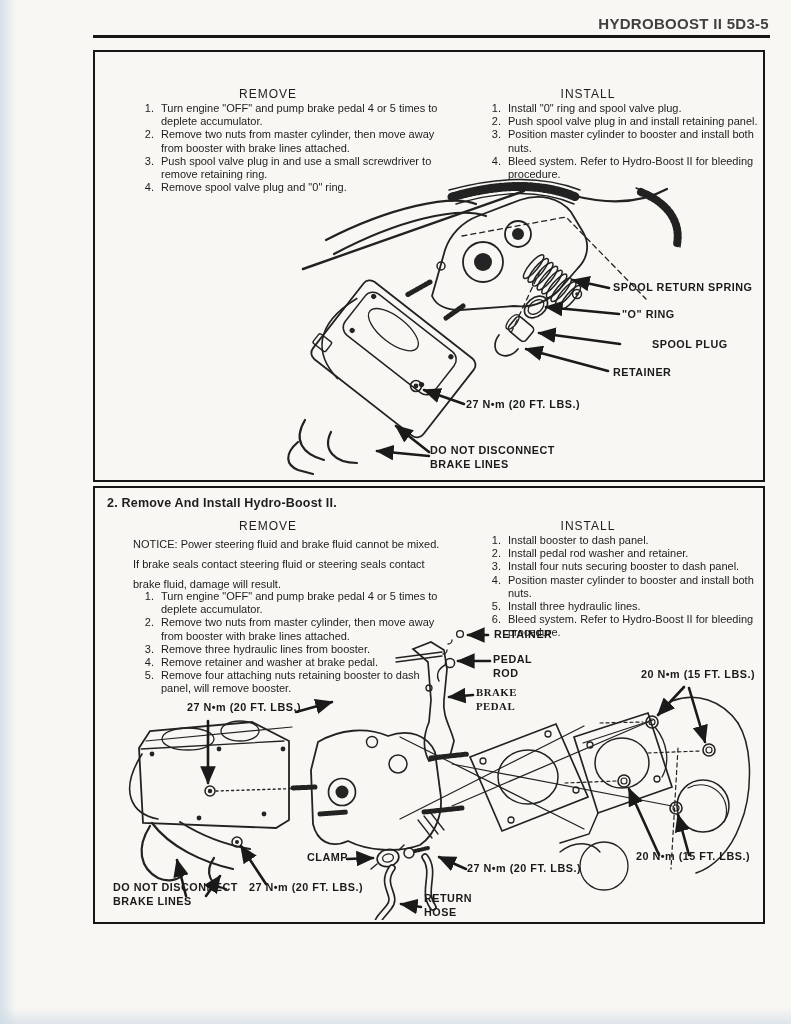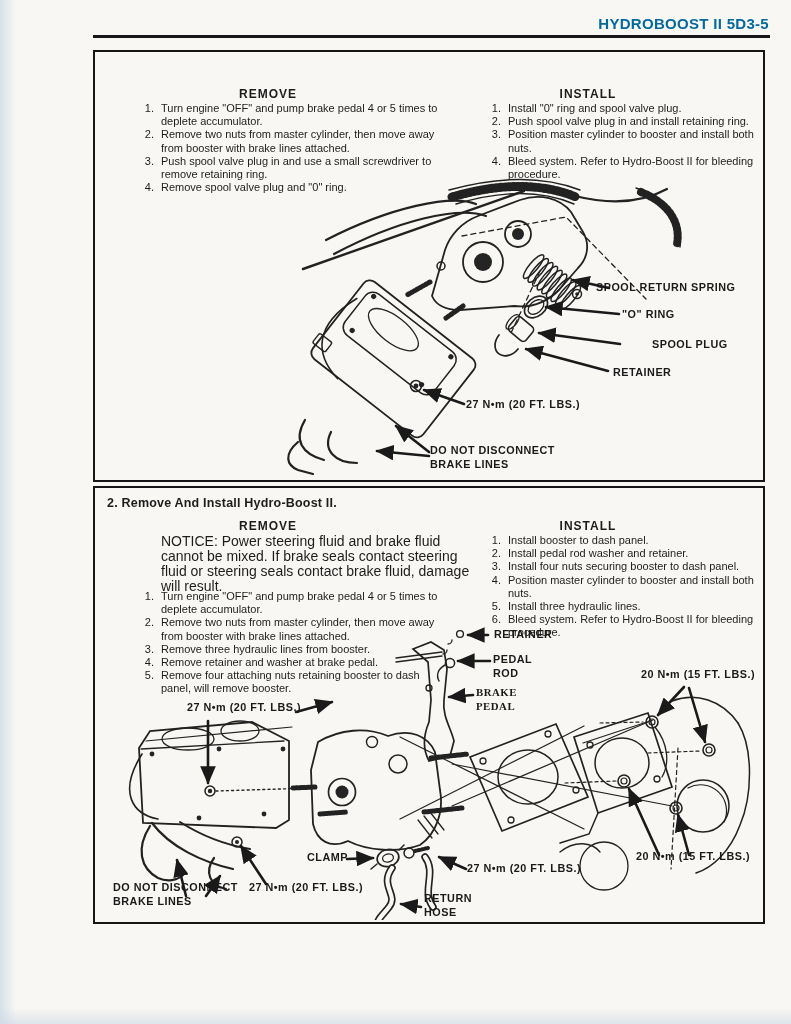--- a/index.html
+++ b/index.html
@@ -3,31 +3,31 @@
 <meta charset="utf-8">
 <style>
   html,body{margin:0;padding:0;background:#e9e9e6;}
   .page{position:relative;width:791px;height:1024px;background:#f8f7f3;overflow:hidden;
         font-family:"Liberation Sans",sans-serif;color:#1d1d1d;margin:0 auto;}
   .edge-left{position:absolute;left:0;top:0;bottom:0;width:16px;
         background:linear-gradient(90deg,rgba(203,216,229,.75),rgba(203,216,229,0));}
   .edge-bottom{position:absolute;left:0;right:0;bottom:0;height:16px;
         background:linear-gradient(0deg,rgba(203,216,229,.6),rgba(203,216,229,0));}
   .hdr{position:absolute;top:15px;right:22px;font-size:15px;font-weight:bold;
-        letter-spacing:.3px;color:#0369a1;}
+        letter-spacing:.3px;color:#404040;}
   .hdr-rule{position:absolute;left:93px;top:35px;width:677px;height:3px;background:#161616;}
   .box{position:absolute;left:93px;width:668px;border:2.2px solid #161616;background:transparent;}
   .box1{top:50px;height:428px;}
   .box2{top:486px;height:434px;}
   .sec-title{position:absolute;font-size:12.5px;font-weight:bold;letter-spacing:.2px;}
-  .col-h{position:absolute;width:150px;text-align:center;font-size:12px;font-weight:bold;letter-spacing:1px;}
+  .col-h{position:absolute;width:150px;text-align:center;font-size:12px;font-weight:normal;letter-spacing:1px;}
   .steps{position:absolute;font-size:11px;line-height:13.2px;}
   .step{display:flex;}
   .step .n{flex:none;width:18px;text-align:right;margin-right:7px;}
-  .notice{position:absolute;font-size:14px;line-height:15px;margin-left:28px;}
+  .notice{position:absolute;font-size:11px;line-height:20px;}
   .lbl{position:absolute;font-size:10.8px;line-height:13.5px;font-weight:bold;
        letter-spacing:.5px;white-space:pre-line;color:#1a1a1a;}
   svg.art{position:absolute;pointer-events:none;}
 </style>
 </head>
 <body>
 
 <div class="page">
   <div class="edge-left"></div>
   <div class="edge-bottom"></div>
@@ -58,21 +58,21 @@
   </div>
 
   <div class="col-h" style="left:513px;top:87px;">INSTALL</div>
   <div class="steps" style="left:483px;top:102px;width:282px;">
     <div class="step">
         <span class="n">1.</span>
         <span>Install "0" ring and spool valve plug.</span>
       </div>
     <div class="step">
         <span class="n">2.</span>
-        <span>Push spool valve plug in and install retaining ring.</span>
+        <span>Push spool valve plug in and install retaining panel.</span>
       </div>
     <div class="step">
         <span class="n">3.</span>
         <span>Position master cylinder to booster and install both nuts.</span>
       </div>
     <div class="step">
         <span class="n">4.</span>
         <span>Bleed system.  Refer to Hydro-Boost II for bleeding procedure.</span>
       </div>
   </div>
@@ -153,21 +153,21 @@
         <line x1="619" y1="314" x2="546" y2="307" marker-end="url(#a1)"></line>
         <line x1="620" y1="344" x2="539" y2="333" marker-end="url(#a1)"></line>
         <line x1="608" y1="371" x2="526" y2="349" marker-end="url(#a1)"></line>
         <line x1="464" y1="404" x2="424" y2="390" marker-end="url(#a1)"></line>
         <line x1="429" y1="452" x2="396" y2="426" marker-end="url(#a1)"></line>
         <line x1="429" y1="456" x2="377" y2="451" marker-end="url(#a1)"></line>
       </g>
     </g>
   </svg>
 
-  <div class="lbl" style="left:596px;top:281px;">SPOOL RETURN SPRING</div>
+  <div class="lbl" style="left:613px;top:281px;">SPOOL RETURN SPRING</div>
   <div class="lbl" style="left:622px;top:308px;">"O" RING</div>
   <div class="lbl" style="left:624px;top:338px;margin-left:28px;">SPOOL PLUG</div>
   <div class="lbl" style="left:613px;top:366px;">RETAINER</div>
   <div class="lbl" style="left:466px;top:398px;">27 N•m (20 FT. LBS.)</div>
   <div class="lbl" style="left:430px;top:444px;">DO NOT DISCONNECT
 BRAKE LINES</div>
 
   <div class="box box2"></div>
   <div class="sec-title" style="left:107px;top:496px;">2.  Remove And Install Hydro-Boost II.</div>
 

